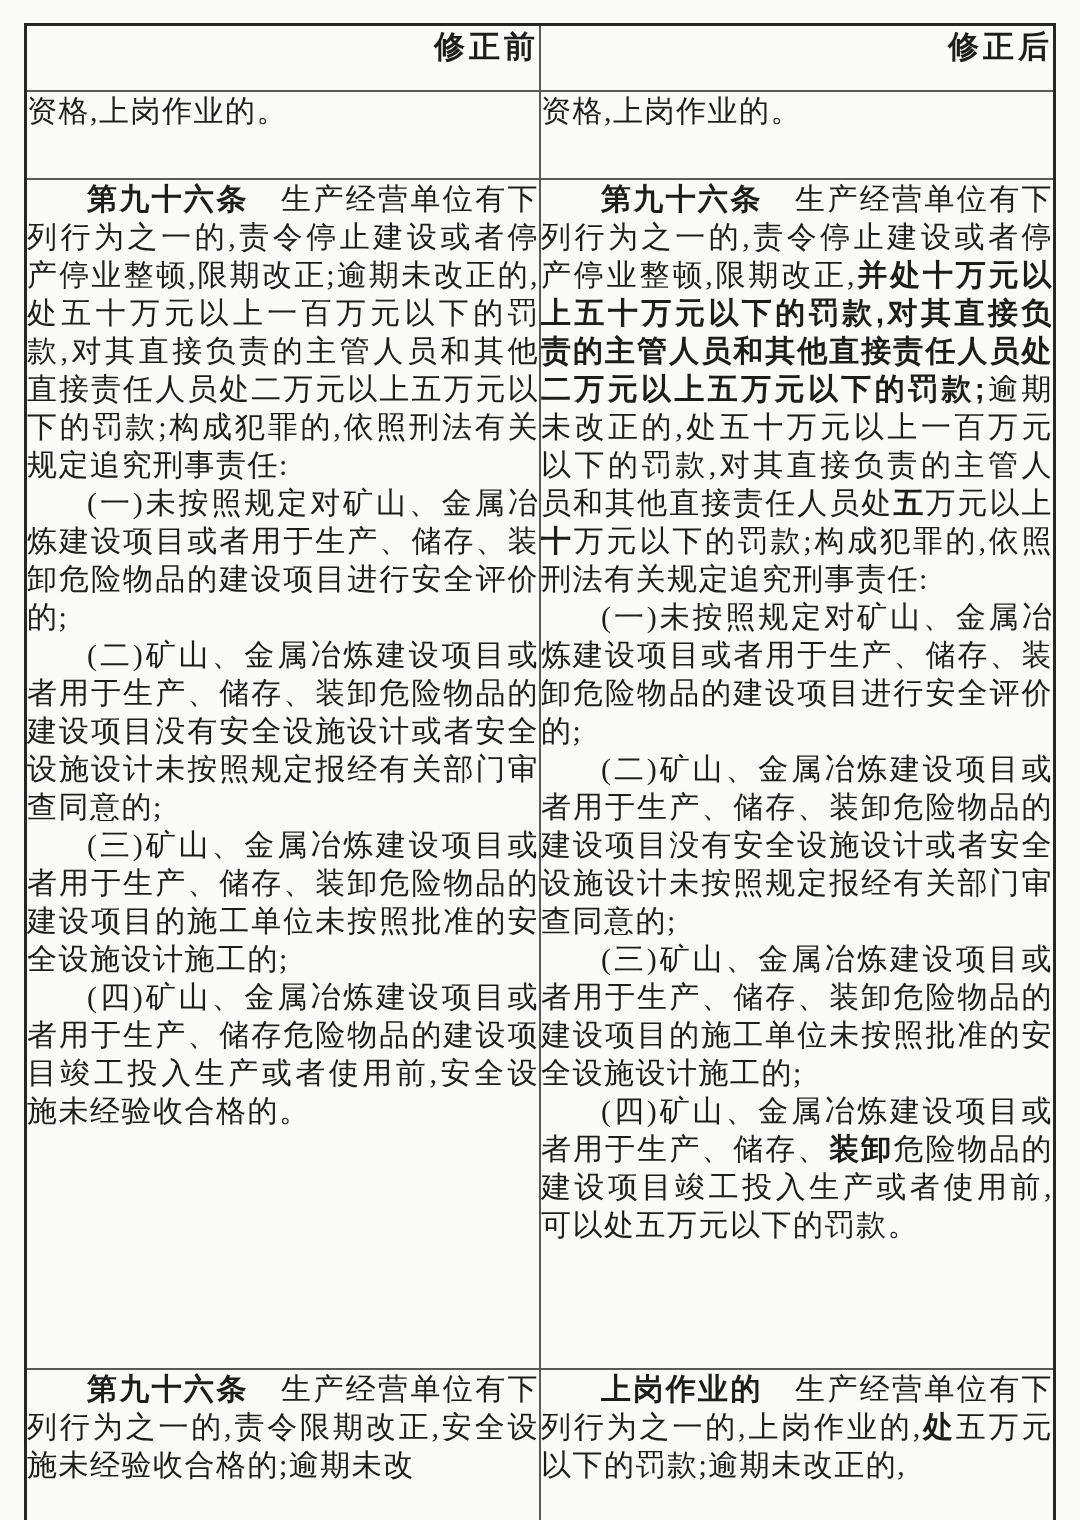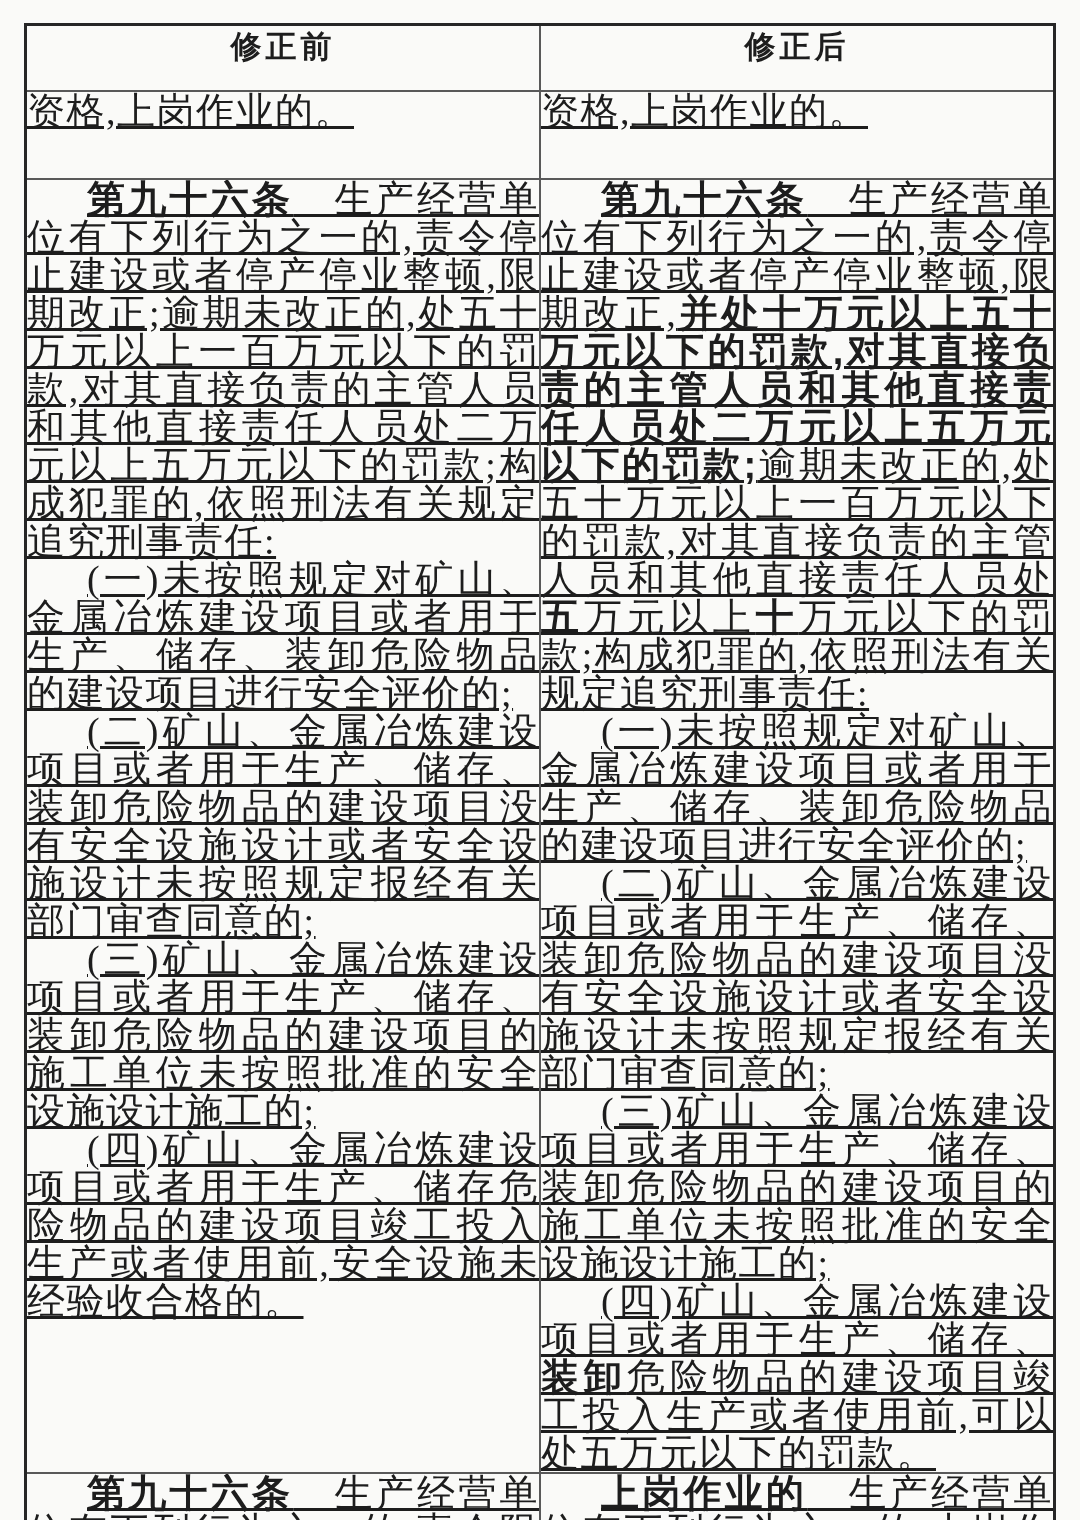--- a/index.html
+++ b/index.html
@@ -30,35 +30,34 @@
   }
   table.cmp th,
   table.cmp td {
     border: 2px solid #595959;
     vertical-align: top;
     padding: 0;
     overflow: hidden;
   }
   thead th {
     height: 64px;
-    text-align: center;
+    text-align: right;
     vertical-align: middle;
     font-family: "Liberation Sans", "DejaVu Sans", sans-serif;
     font-weight: 700;
     font-size: 31px;
     letter-spacing: 4px;
   }
   tbody td {
     padding: 12px 16px 0 16px;
     font-family: "Liberation Serif", "DejaVu Serif", serif;
-    font-size: 38px;
+    font-size: 30px;
     line-height: 38px;
     letter-spacing: 1.5px;
     text-align: justify;
-    text-decoration: underline;
   }
   tr.r-cont td  { height: 86px; }
   tr.r-main td  { height: 1188px; }
   p.para {
     margin: 0;
   }
   p.para.indent {
     text-indent: 60px;
   }
   .run {

